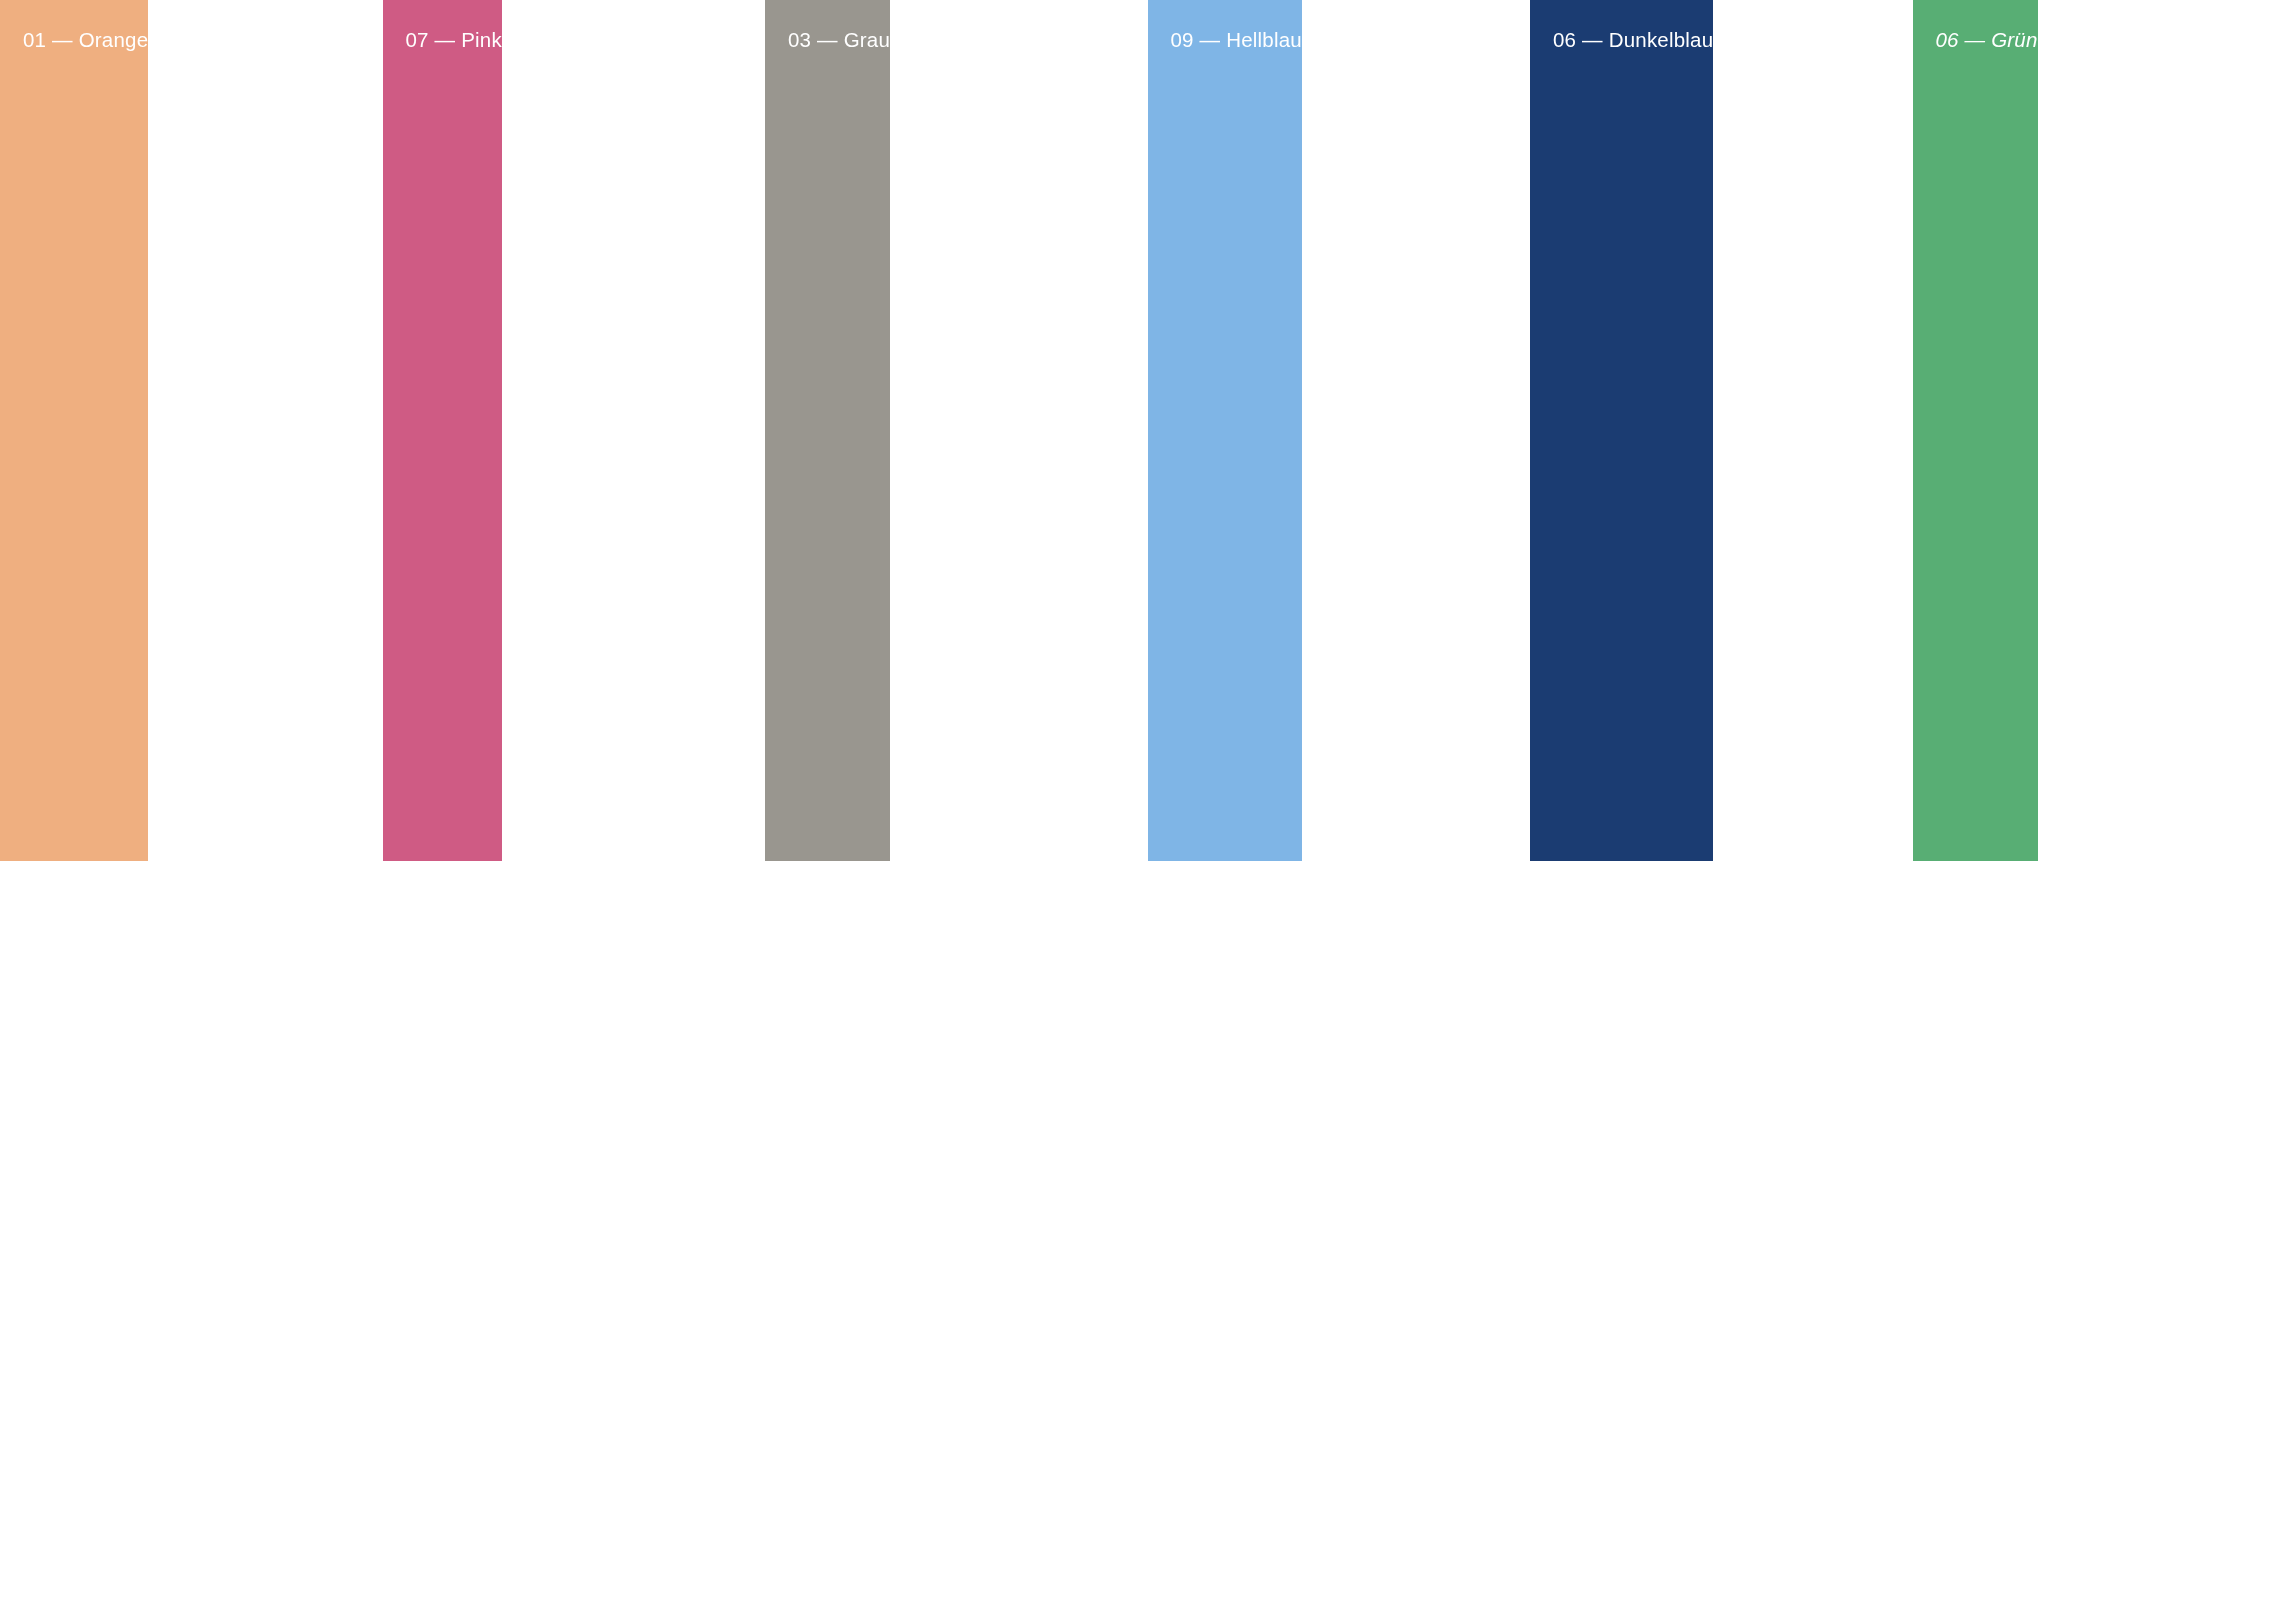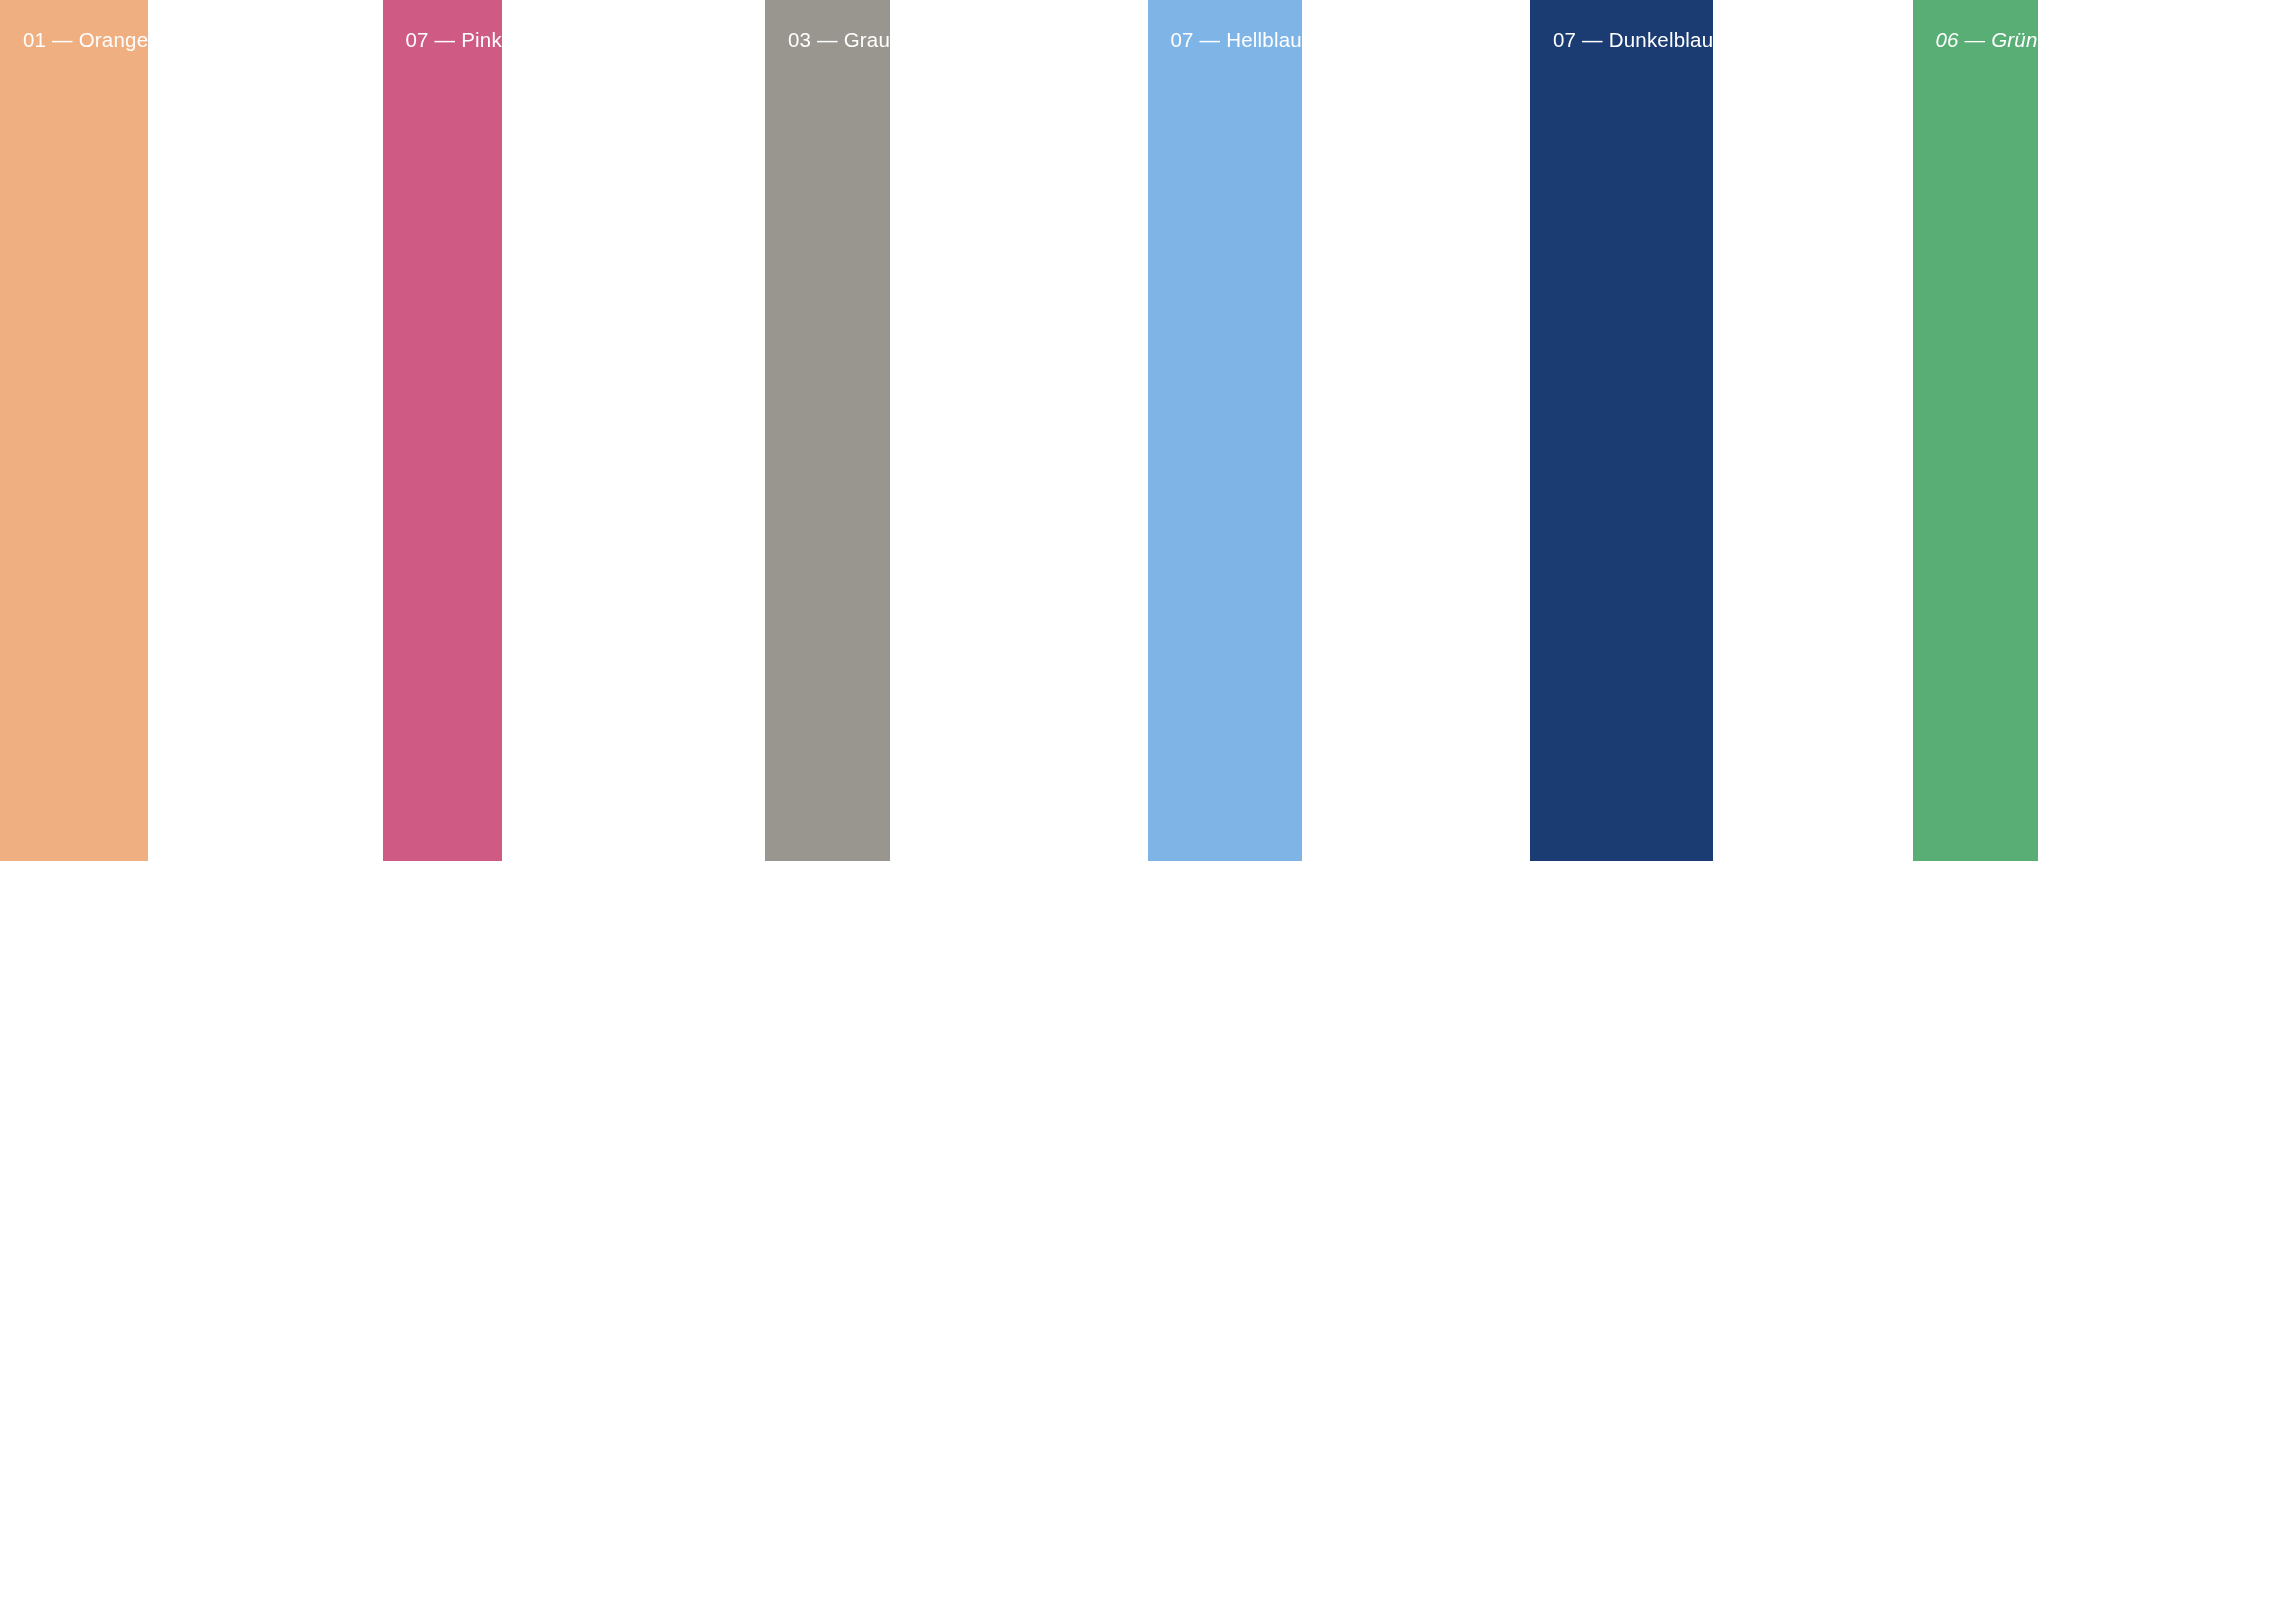--- a/index.html
+++ b/index.html
@@ -82,30 +82,30 @@
       <div class="cell-main" style="background-color: rgb(153, 150, 143);">
         <span class="swatch-label">03 — Grau</span>
       </div>
       <div class="cell-tint" style="background-color: rgb(177, 175, 170);"></div>
       <div class="cell-tint" style="background-color: rgb(201, 199, 196);"></div>
       <div class="cell-tint" style="background-color: rgb(227, 226, 224);"></div>
       <div class="cell-tint last" style="background-color: rgb(242, 242, 241);"></div>
     </div>
     <div class="swatch-column">
       <div class="cell-main" style="background-color: rgb(127, 181, 230);">
-        <span class="swatch-label">07 — Hellblau</span>
+        <span class="swatch-label">09 — Hellblau</span>
       </div>
       <div class="cell-tint" style="background-color: rgb(164, 203, 238);"></div>
       <div class="cell-tint" style="background-color: rgb(194, 221, 244);"></div>
       <div class="cell-tint" style="background-color: rgb(224, 237, 249);"></div>
       <div class="cell-tint last" style="background-color: rgb(242, 247, 252);"></div>
     </div>
     <div class="swatch-column">
       <div class="cell-main" style="background-color: rgb(27, 60, 114);">
-        <span class="swatch-label">07 — Dunkelblau</span>
+        <span class="swatch-label">06 — Dunkelblau</span>
       </div>
       <div class="cell-tint" style="background-color: rgb(83, 113, 157);"></div>
       <div class="cell-tint" style="background-color: rgb(140, 159, 188);"></div>
       <div class="cell-tint" style="background-color: rgb(197, 207, 221);"></div>
       <div class="cell-tint last" style="background-color: rgb(228, 232, 239);"></div>
     </div>
     <div class="swatch-column">
       <div class="cell-main" style="background-color: rgb(88, 174, 116); font-style: italic;">
         <span class="swatch-label">06 — Grün</span>
       </div>

